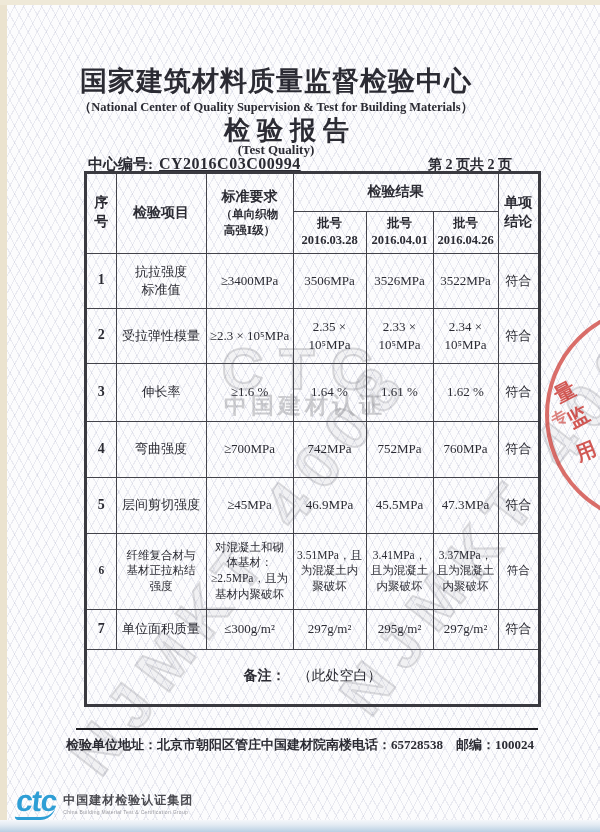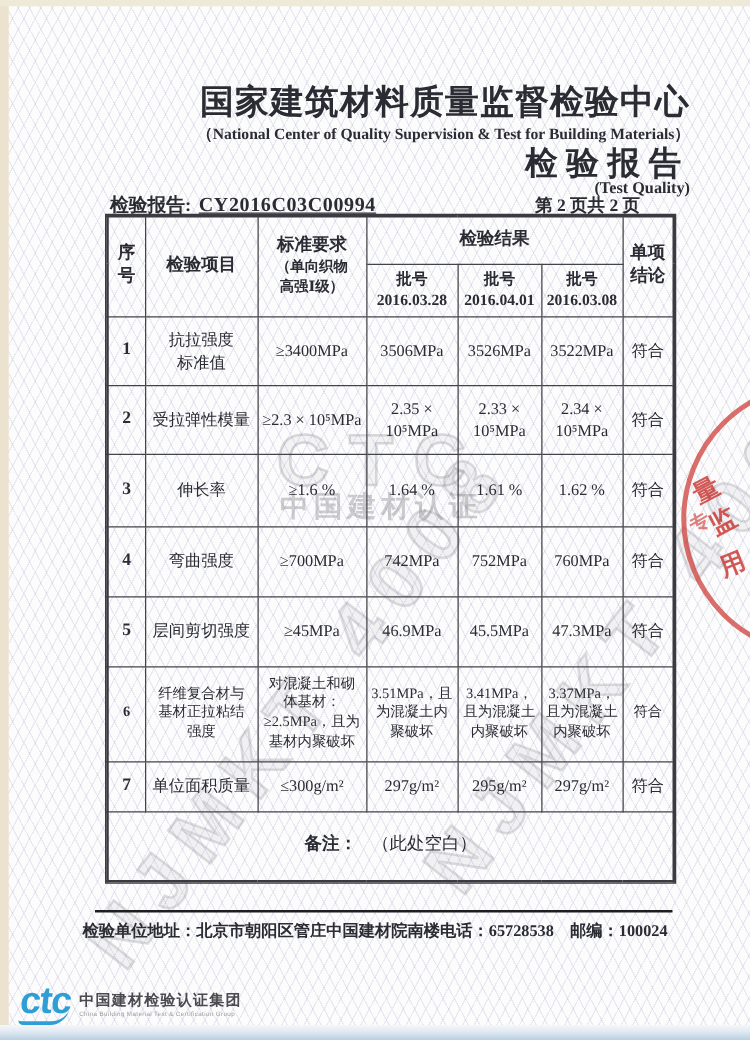--- a/index.html
+++ b/index.html
@@ -43,24 +43,24 @@
     color:rgba(140,140,146,0.08);
     -webkit-text-stroke:2px rgba(135,135,142,0.30);
     line-height:1;
   }
   .wm-ctc .cap{
     font-weight:700; font-size:23px; letter-spacing:4px;
     color:rgba(125,125,132,0.38); margin-top:-8px;
   }
 
   
-  .hdr{ position:absolute; left:0; width:552px; text-align:right; z-index:4; }
+  .hdr{ position:absolute; left:0; width:552px; text-align:center; z-index:4; }
   .org-cn{ top:63px; font-size:27px; font-weight:700; letter-spacing:1px; }
   .org-en{ top:99px; font-size:12.5px; font-weight:700; }
-  .title-cn{ top:113px; font-size:26px; font-weight:700; letter-spacing:7px; }
+  .title-cn{ top:113px; font-size:26px; font-weight:700; letter-spacing:7px;margin-left:14px; }
   .title-en{ top:142px; font-size:13px; font-weight:700; }
   .meta{
     position:absolute; left:88px; top:155px; width:424px; z-index:4;
     display:flex; justify-content:space-between; align-items:baseline;
   }
   .meta .lab{ font-size:15px; font-weight:700; }
   .meta .val{ font-size:16px; font-weight:700; text-decoration:underline; letter-spacing:0.5px; margin-left:6px;}
   .meta .pg{ font-size:14px; font-weight:700; }
 
   
@@ -127,21 +127,21 @@
   <div class="big">CTC</div>
   <div class="cap">中国建材认证</div>
 </div>
 
 <div class="hdr org-cn">国家建筑材料质量监督检验中心</div>
 <div class="hdr org-en">（National Center of Quality Supervision &amp; Test for Building Materials）</div>
 <div class="hdr title-cn">检验报告</div>
 <div class="hdr title-en">(Test Quality)</div>
 <div class="meta">
   <span>
-    <span class="lab">检验报告:</span><span class="val">CY2016C03C00994</span>
+    <span class="lab">中心编号:</span><span class="val">CY2016C03C00994</span>
   </span>
   <span class="pg">第 2 页共 2 页</span>
 </div>
 
 <table class="rpt">
   <colgroup>
     <col style="width:30px">
       <col style="width:90px">
       <col style="width:87px">
     <col style="width:73px">
@@ -165,21 +165,21 @@
       <th class="batch">
         <div>批号</div>
         <div>2016.03.28</div>
       </th>
       <th class="batch">
         <div>批号</div>
         <div>2016.04.01</div>
       </th>
       <th class="batch">
         <div>批号</div>
-        <div>2016.03.08</div>
+        <div>2016.04.26</div>
       </th>
     </tr>
   </thead>
   <tbody>
     <tr class="r1">
       <td class="seq">1</td>
       <td class="item">抗拉强度
 标准值</td>
       <td>≥3400MPa</td>
       <td>3506MPa</td>

